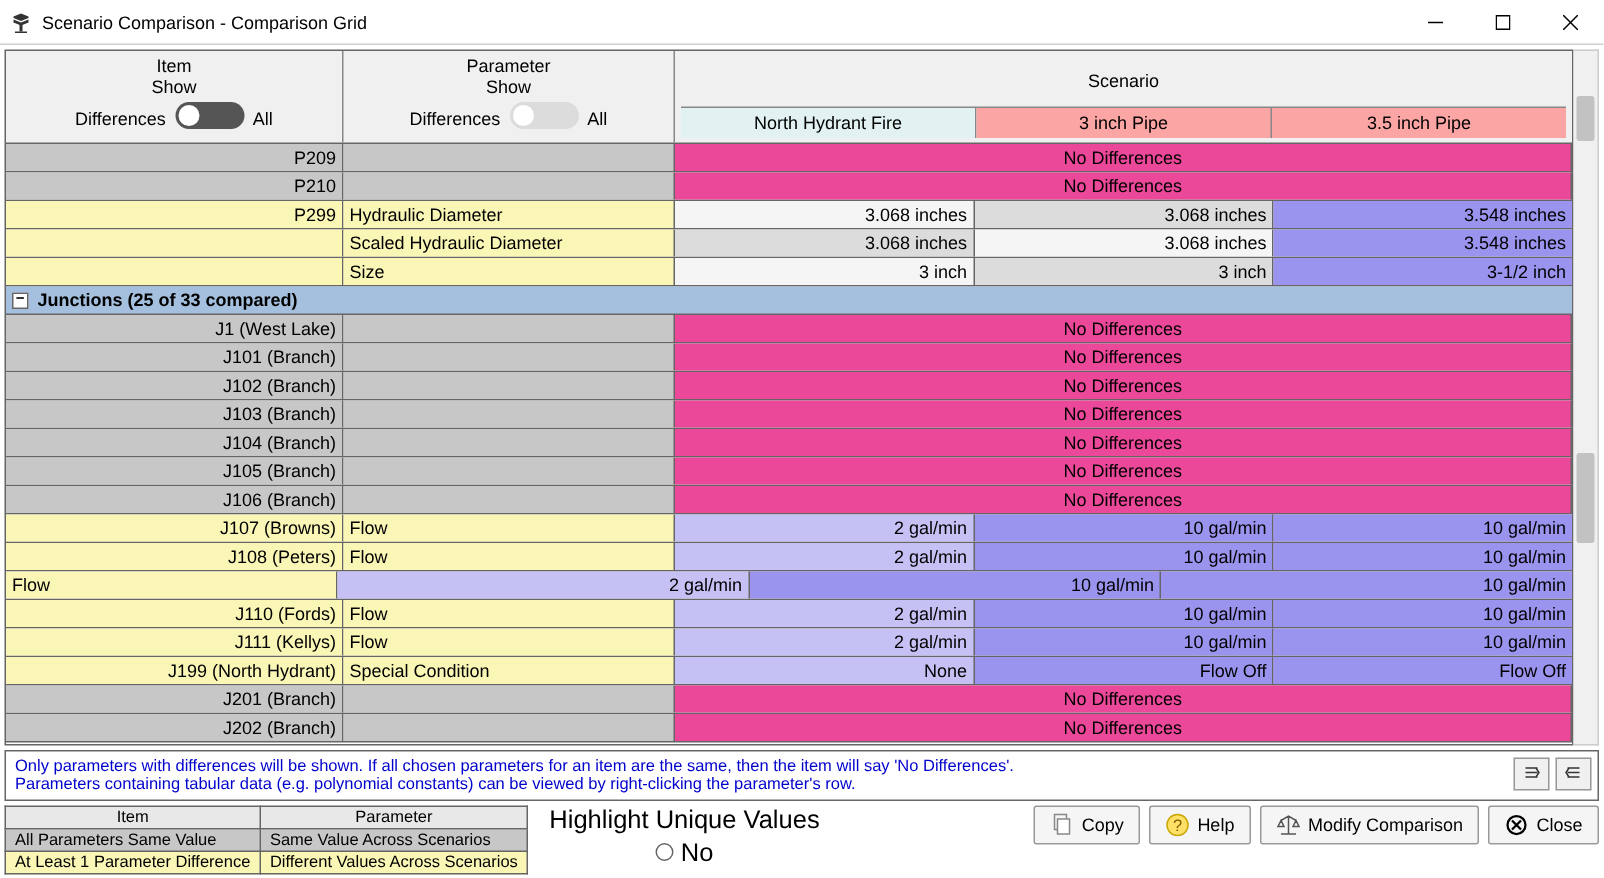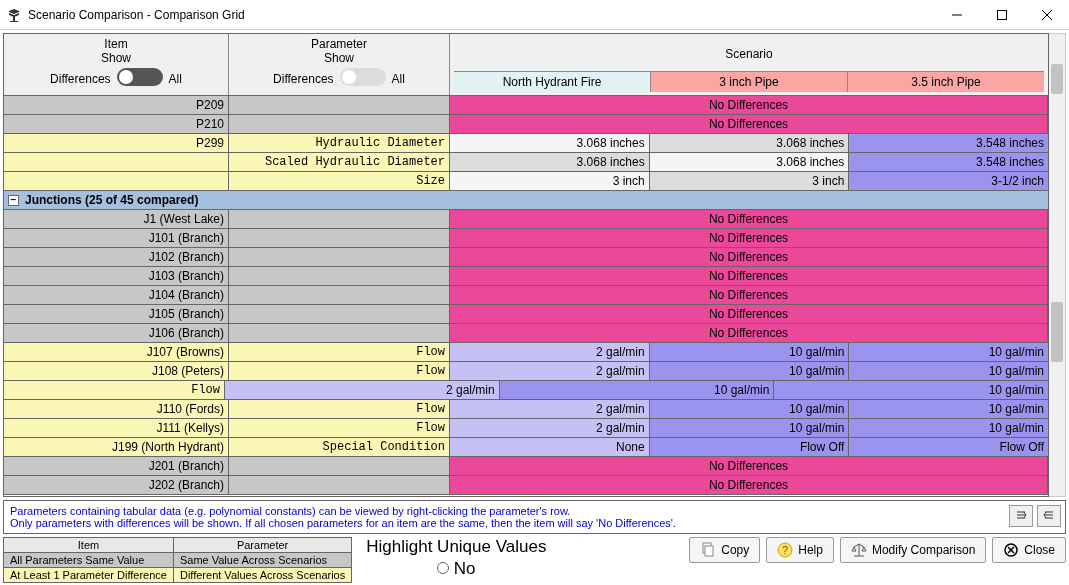--- a/index.html
+++ b/index.html
@@ -28,21 +28,21 @@
 
 .toggle { width: 46px; height: 18px; border-radius: 9px; background: #555; position: relative; }
 .toggle.light { background: #dcdcdc; }
 .toggle .knob { width: 14px; height: 14px; background: #fff; border-radius: 50%; position: absolute; top: 2px; left: 2px; }
 .toggle.off .knob { left: 2px; }
 
 .grid-body { height: 400px; overflow: hidden; }
 .grid-row { display: flex; height: 19px; border-bottom: 1px solid #666; }
 .grid-row > div { border-right: 1px solid #666; padding: 0 4px; line-height: 18px; overflow: hidden; white-space: nowrap; }
 .col-item { width: 225px; text-align: right; background: #c7c7c7; }
-.col-param { width: 221px; text-align: right; background: #c7c7c7; font-family: Liberation Mono, monospace; }
+.col-param { width: 221px; background: #c7c7c7; }
 .col-val { flex: 1; text-align: right; background: #c7c7c7; }
 .col-val:last-child { border-right: none; }
 .full-nodiff { flex: 1; text-align: center; background: #ec4899; border-right: none; }
 
 .yellow { background: #faf6b6 !important; }
 .blue-dark { background: #9b94ef !important; }
 .blue-light { background: #c5c1f4 !important; }
 .white-cell { background: #f5f5f5 !important; }
 .gray-cell { background: #dcdcdc !important; }
 
@@ -163,21 +163,21 @@
         </div>
         <div class="grid-row">
           <div class="col-item yellow"></div>
           <div class="col-param yellow">Size</div>
           <div class="col-val white-cell">3 inch</div>
           <div class="col-val gray-cell">3 inch</div>
           <div class="col-val blue-dark">3-1/2 inch</div>
         </div>
         <div class="section-row">
           <span class="exp">−</span>
-          <span>Junctions (25 of 45 compared)</span>
+          <span>Junctions (25 of 33 compared)</span>
         </div>
         <div class="grid-row">
           <div class="col-item">J1 (West Lake)</div>
           <div class="col-param"></div>
           <div class="full-nodiff">No Differences</div>
         </div>
         <div class="grid-row">
           <div class="col-item">J101 (Branch)</div>
           <div class="col-param"></div>
           <div class="full-nodiff">No Differences</div>
@@ -260,22 +260,22 @@
         </div>
       </div>
   </div>
   <div class="vscroll">
     <div class="thumb" style="top:30px;height:30px"></div>
     <div class="thumb" style="top:268px;height:60px"></div>
   </div>
 </div>
 
 <div class="info-box">
+  <div>Only parameters with differences will be shown. If all chosen parameters for an item are the same, then the item will say 'No Differences'.</div>
   <div>Parameters containing tabular data (e.g. polynomial constants) can be viewed by right-clicking the parameter's row.</div>
-  <div>Only parameters with differences will be shown. If all chosen parameters for an item are the same, then the item will say 'No Differences'.</div>
   <div class="corner-btns">
     <div>
         <svg width="12" height="12">
           <path d="M2 2h8M2 5h8M2 8h8 M9 2l2 3-2 3" stroke="#333" fill="none"></path>
         </svg>
       </div>
     <div>
         <svg width="12" height="12">
           <path d="M2 2h8M2 5h8M2 8h8 M3 2l-2 3 2 3" stroke="#333" fill="none"></path>
         </svg>

